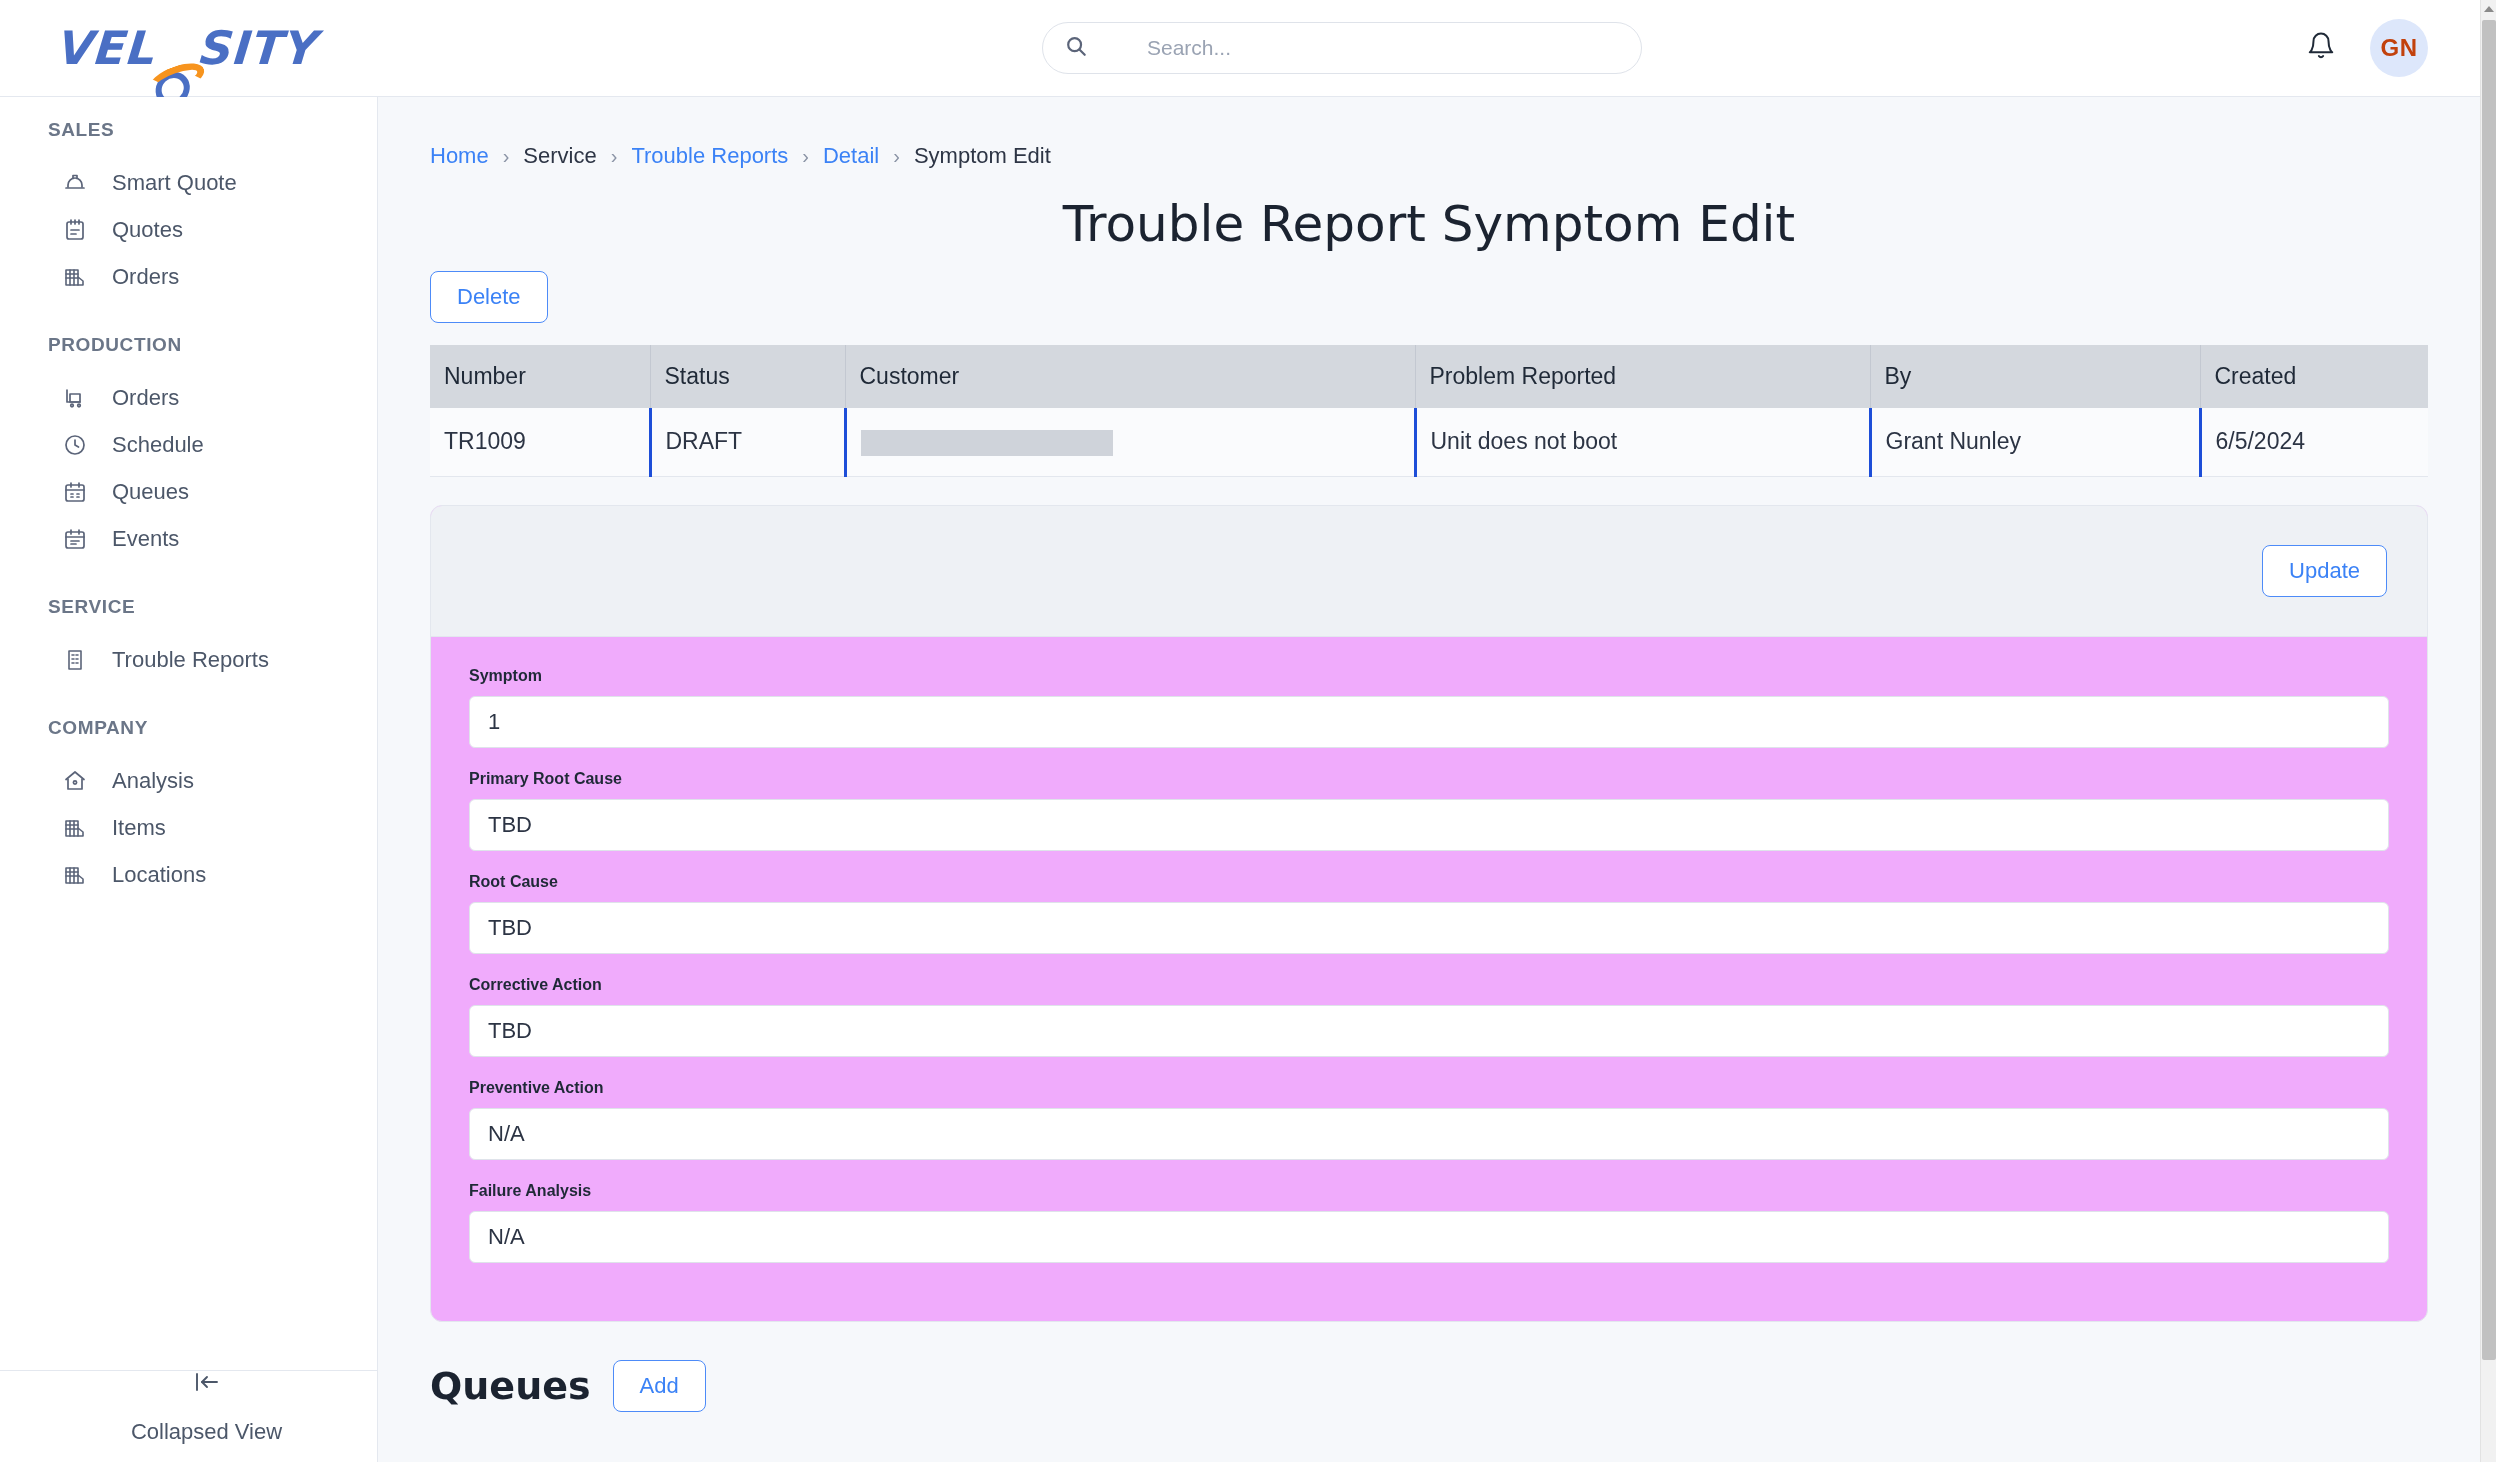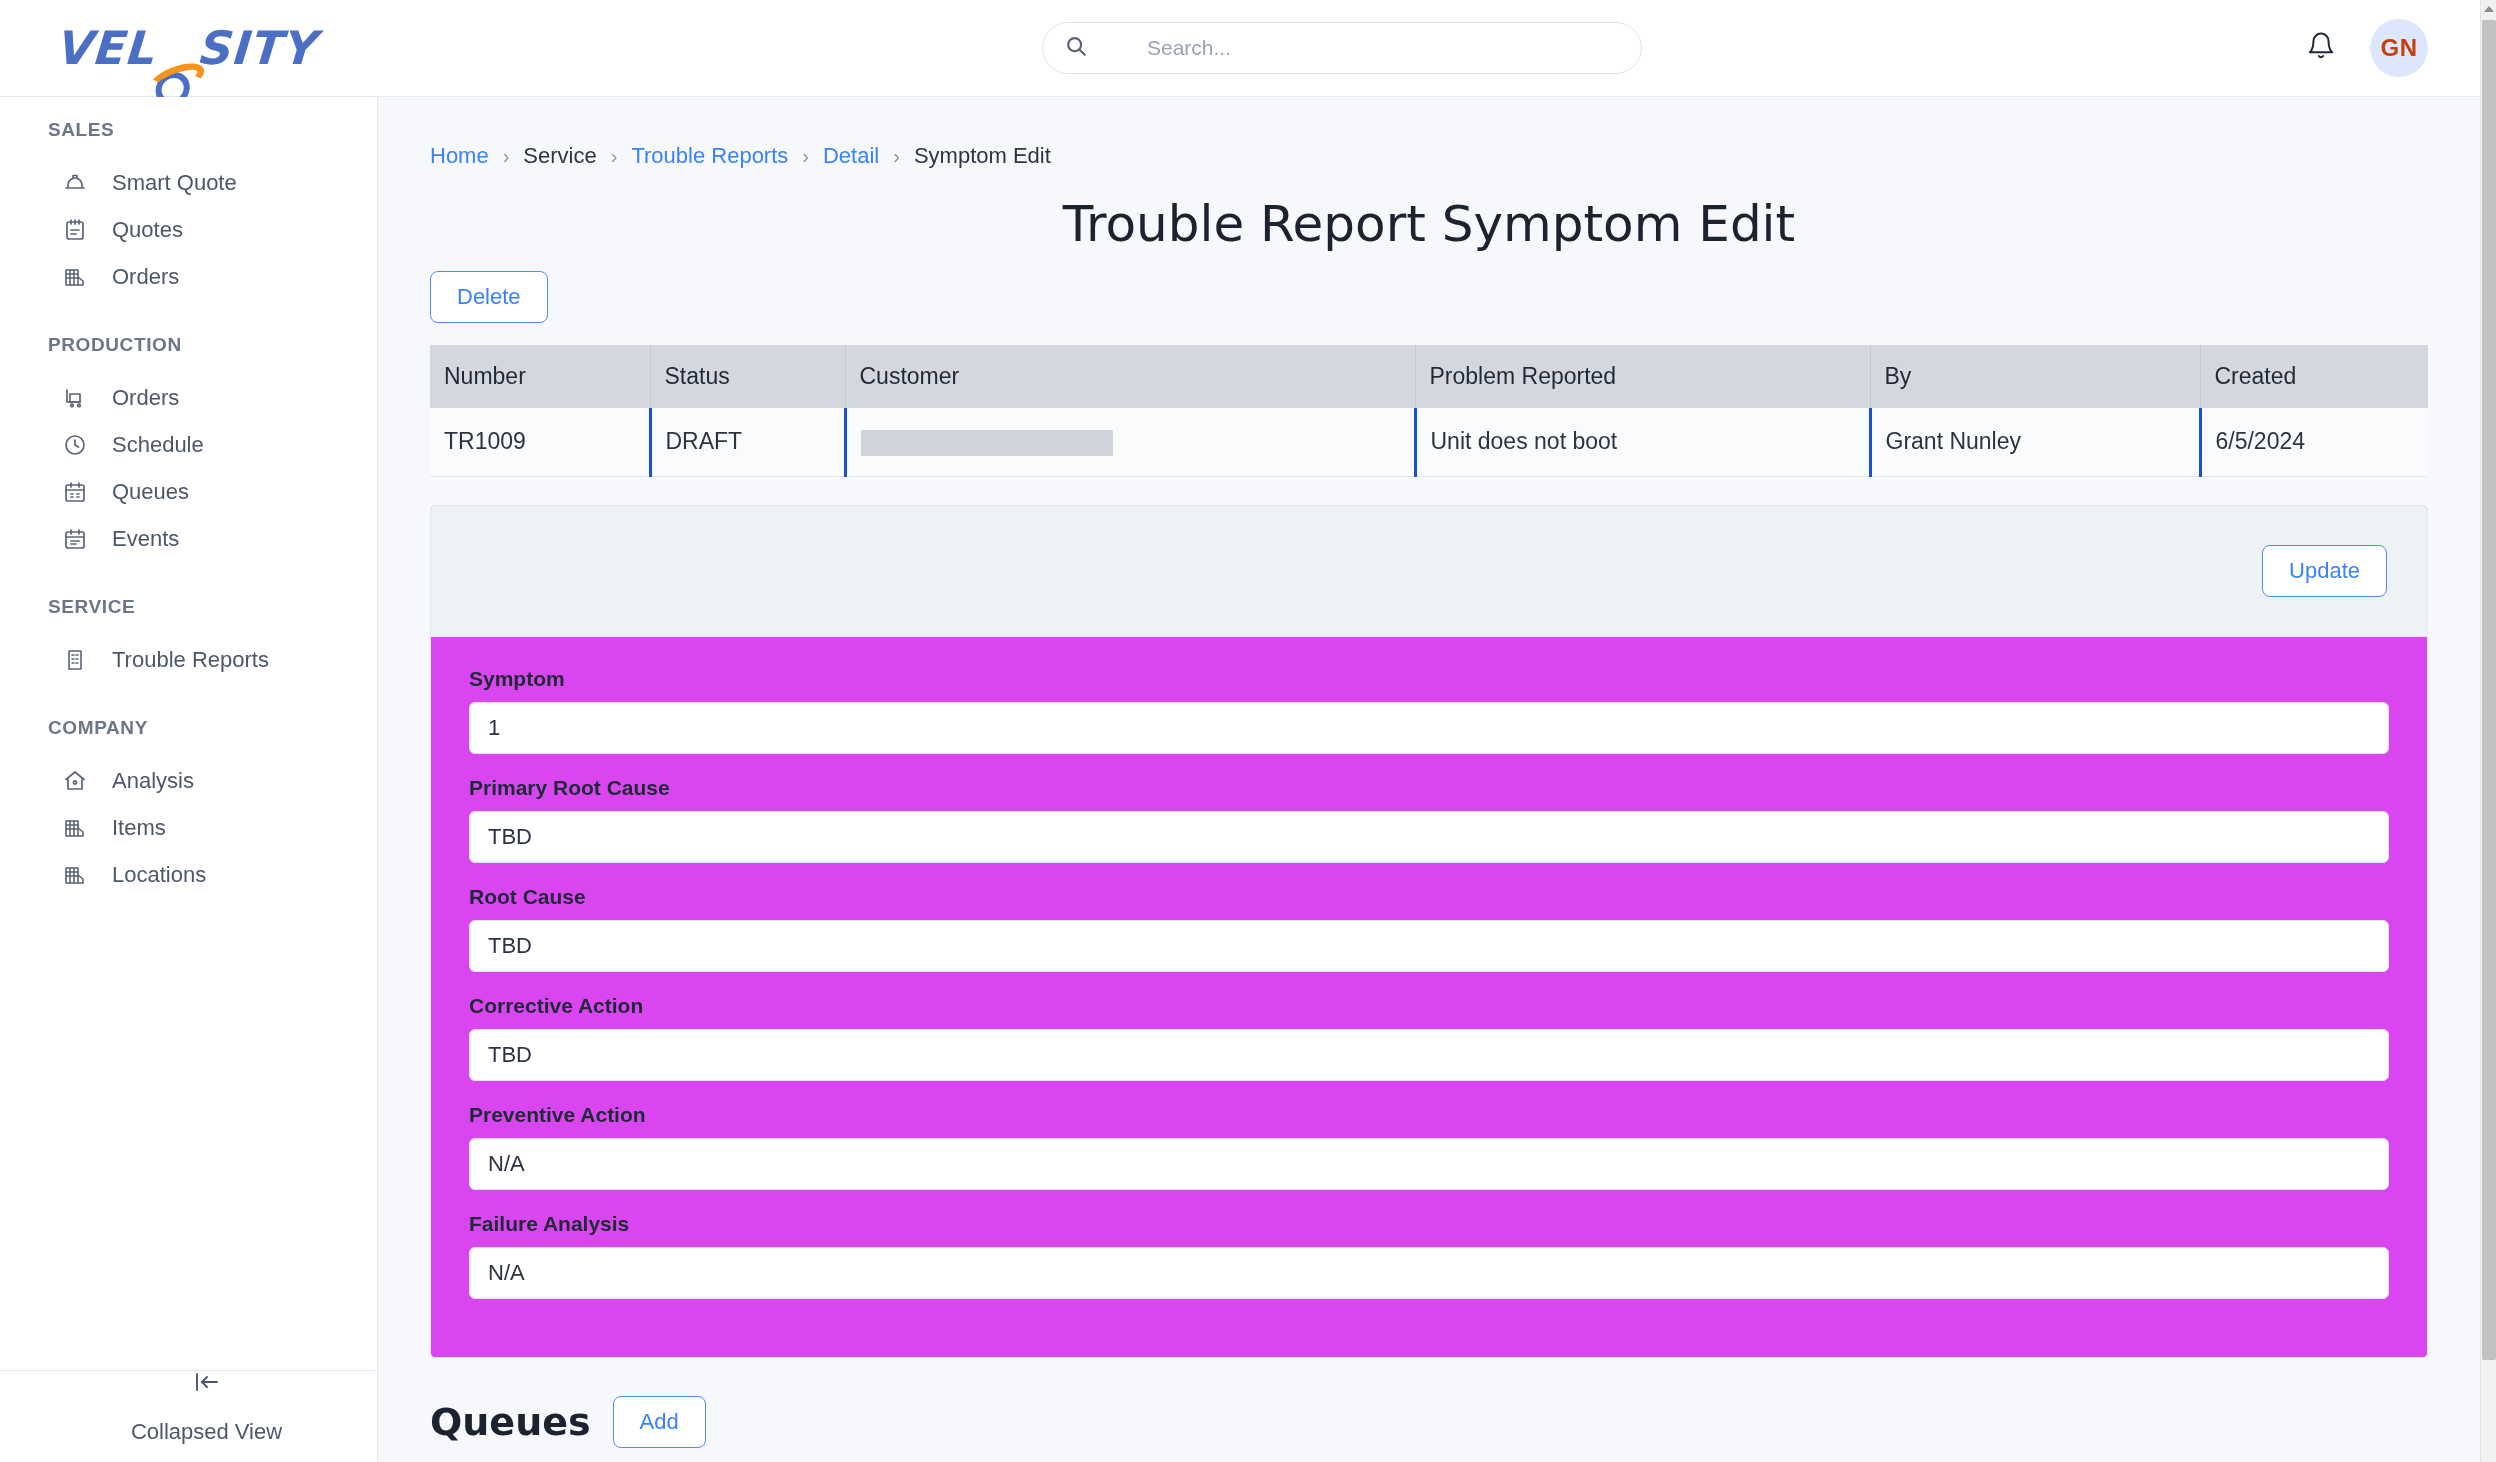--- a/index.html
+++ b/index.html
@@ -183,34 +183,34 @@
     border-right: 3px solid #1d4ed8;
   }
   .rec-table td:last-child { border-right: none; }
   .redacted {
     display: inline-block; width: 252px; height: 26px;
     background: #cfd3da; vertical-align: middle;
   }
 
   
   .card {
-    margin-top: 28px; background: #d946ef;
-    border: 1px solid #e3e7ee; border-radius: 5px;
+    margin-top: 28px; background: #f0abfc;
+    border: 1px solid #e3e7ee; border-radius: 12px;
     overflow: hidden;
   }
   .card-head {
     background: #eef1f5; height: 131px;
     display: flex; align-items: center; justify-content: flex-end;
     padding-right: 40px;
     border-bottom: 1px solid #e3e7ee;
   }
   .card-body { padding: 30px 38px 36px 38px; }
   .field { margin-bottom: 22px; }
   .field-label {
-    font-size: 21px; font-weight: bold; color: #1f2937;
+    font-size: 16px; font-weight: bold; color: #1f2937;
     margin-bottom: 11px; display: block;
   }
   .field-input {
     width: 100%; height: 52px;
     border: 1px solid #dfe3ea; border-radius: 6px;
     padding: 0 18px; font-size: 22px; color: #2c3444;
     background: #fff; outline: none;
     font-family: "Liberation Sans", sans-serif;
   }
 

